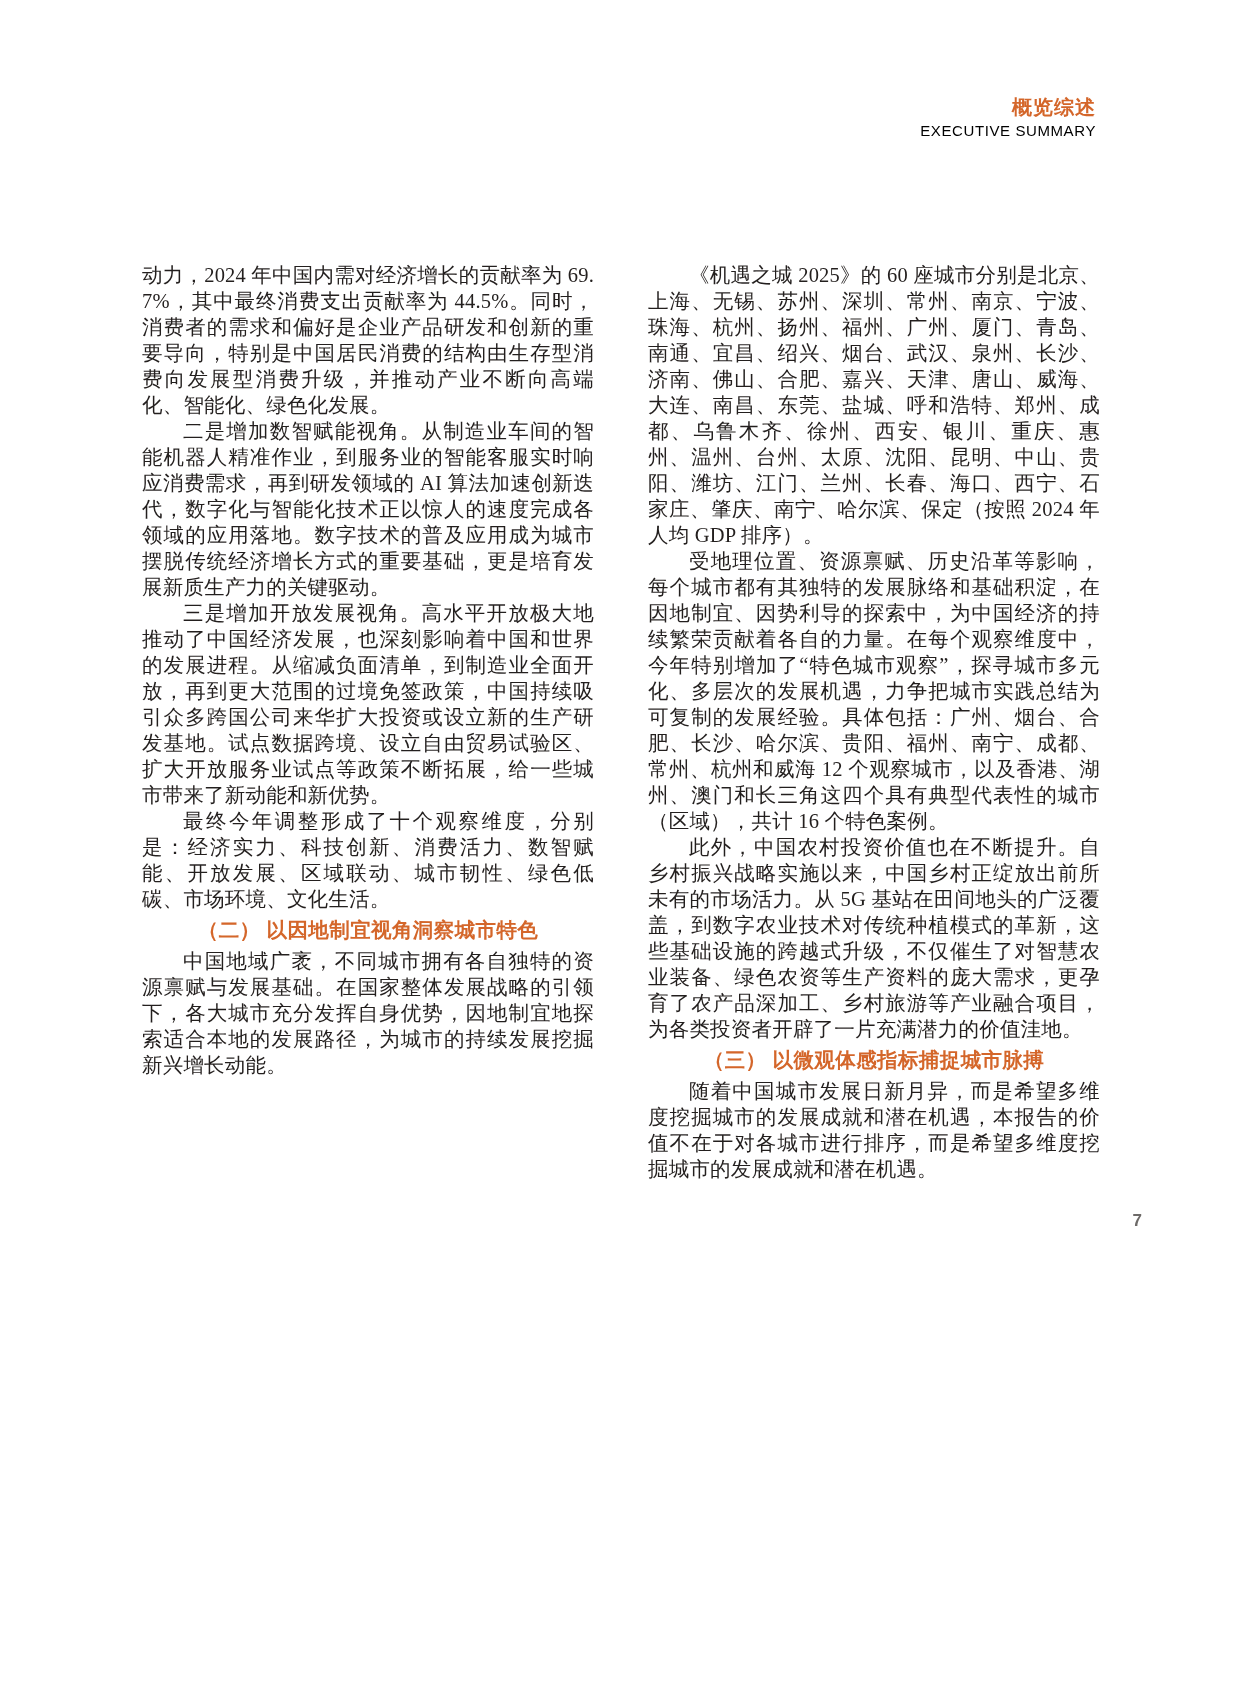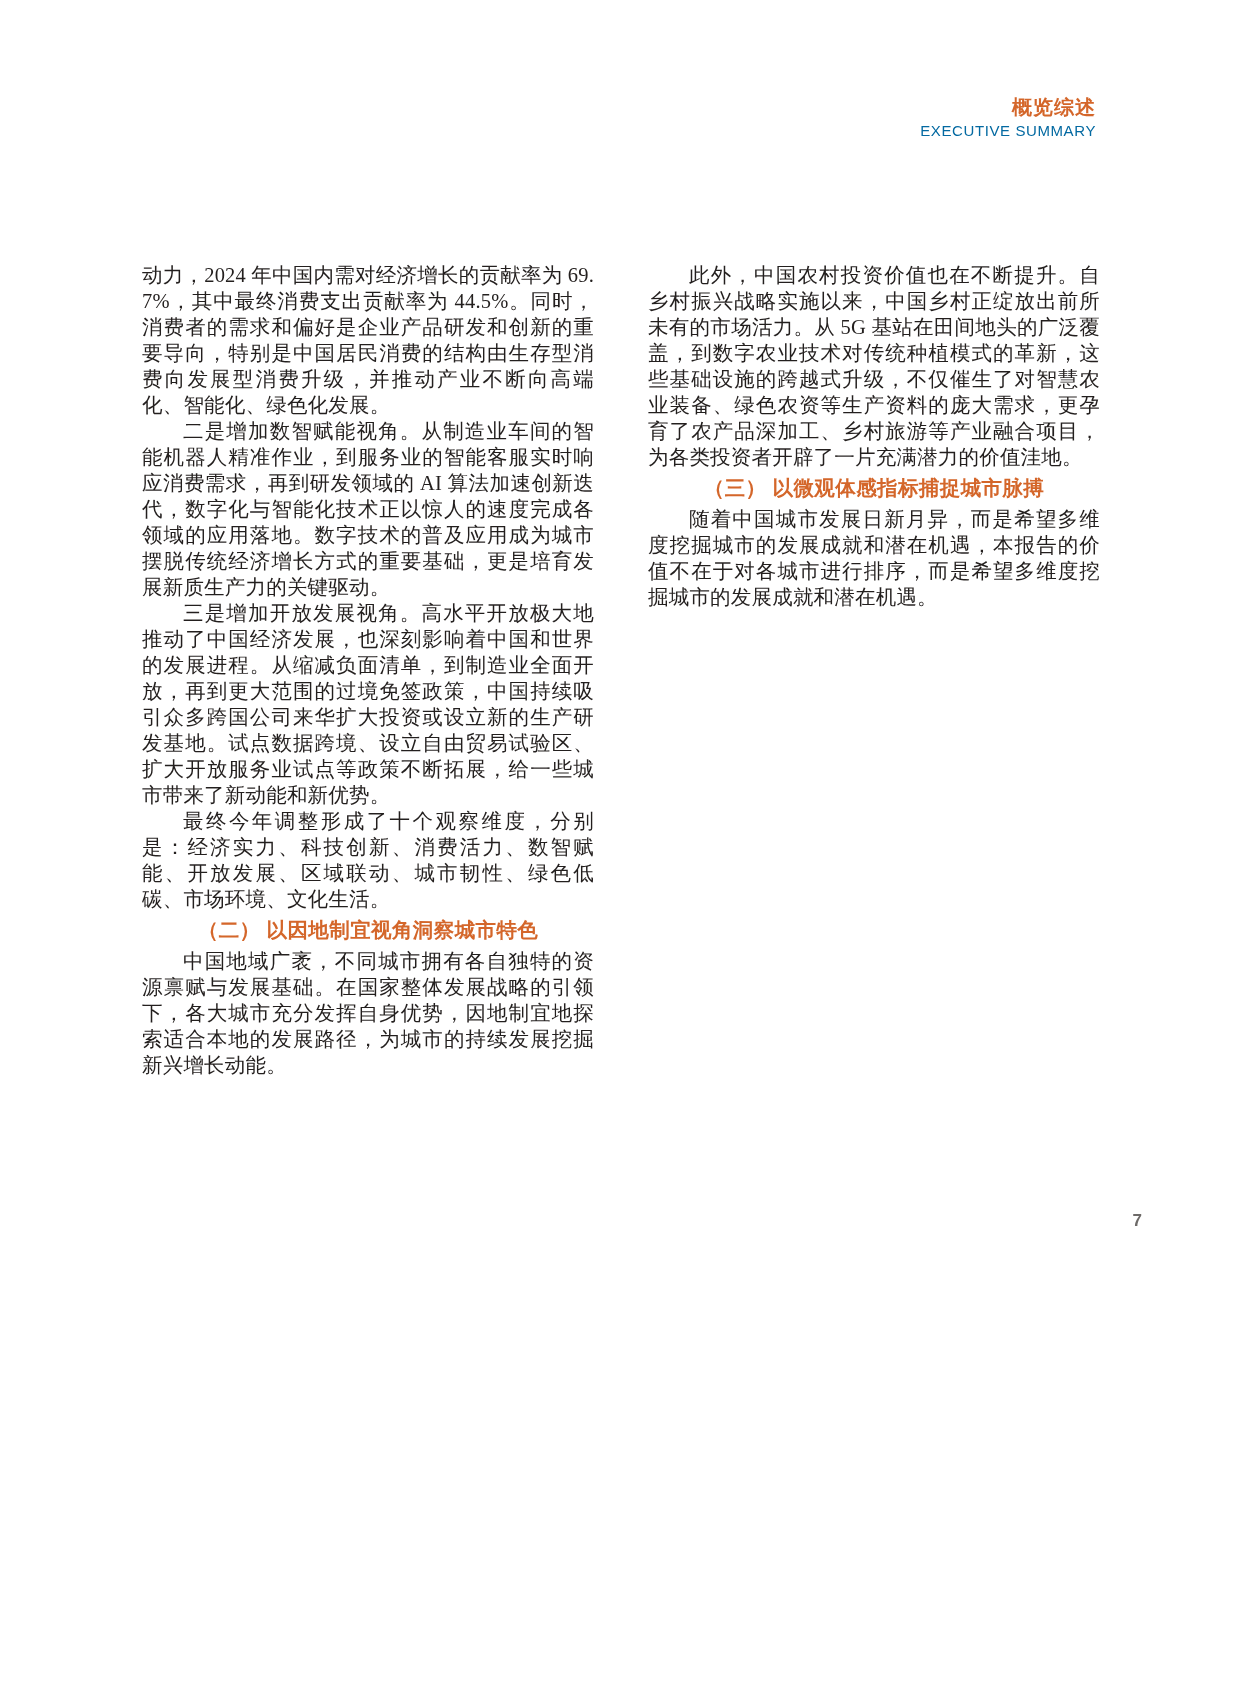--- a/index.html
+++ b/index.html
@@ -28,21 +28,21 @@
     font-family: "Liberation Sans", "DejaVu Sans", sans-serif;
     font-weight: bold;
     font-size: 20px;
     color: #D4662A;
     letter-spacing: 1px;
     display: block;
   }
   .header-en {
     font-family: "Liberation Sans", "DejaVu Sans", sans-serif;
     font-size: 15px;
-    color: #0369a1;
+    color: #000000;
     letter-spacing: 0.6px;
     display: block;
     margin-top: 3px;
     text-align: right;
   }
 
   
   .columns {
     position: absolute;
     top: 262px;
@@ -116,22 +116,24 @@
       <p class="body">三是增加开放发展视角。高水平开放极大地推动了中国经济发展，也深刻影响着中国和世界的发展进程。从缩减负面清单，到制造业全面开放，再到更大范围的过境免签政策，中国持续吸引众多跨国公司来华扩大投资或设立新的生产研发基地。试点数据跨境、设立自由贸易试验区、扩大开放服务业试点等政策不断拓展，给一些城市带来了新动能和新优势。</p>
       <p class="body">最终今年调整形成了十个观察维度，分别是：经济实力、科技创新、消费活力、数智赋能、开放发展、区域联动、城市韧性、绿色低碳、市场环境、文化生活。</p>
 
       <h2 class="section sec-gap-top sec-gap-bot">（二） 以因地制宜视角洞察城市特色</h2>
 
       <p class="body">中国地域广袤，不同城市拥有各自独特的资源禀赋与发展基础。在国家整体发展战略的引领下，各大城市充分发挥自身优势，因地制宜地探索适合本地的发展路径，为城市的持续发展挖掘新兴增长动能。</p>
     </div>
 
     <div class="col">
 
+      <p class="body">《机遇之城 2025》的 60 座城市分别是北京、上海、无锡、苏州、深圳、常州、南京、宁波、珠海、杭州、扬州、福州、广州、厦门、青岛、南通、宜昌、绍兴、烟台、武汉、泉州、长沙、济南、佛山、合肥、嘉兴、天津、唐山、威海、大连、南昌、东莞、盐城、呼和浩特、郑州、成都、乌鲁木齐、徐州、西安、银川、重庆、惠州、温州、台州、太原、沈阳、昆明、中山、贵阳、潍坊、江门、兰州、长春、海口、西宁、石家庄、肇庆、南宁、哈尔滨、保定（按照 2024 年人均 GDP 排序）。</p>
 
 
+      <p class="body">受地理位置、资源禀赋、历史沿革等影响，每个城市都有其独特的发展脉络和基础积淀，在因地制宜、因势利导的探索中，为中国经济的持续繁荣贡献着各自的力量。在每个观察维度中，今年特别增加了“特色城市观察”，探寻城市多元化、多层次的发展机遇，力争把城市实践总结为可复制的发展经验。具体包括：广州、烟台、合肥、长沙、哈尔滨、贵阳、福州、南宁、成都、常州、杭州和威海 12 个观察城市，以及香港、湖州、澳门和长三角这四个具有典型代表性的城市（区域），共计 16 个特色案例。</p>
       <p class="body">此外，中国农村投资价值也在不断提升。自乡村振兴战略实施以来，中国乡村正绽放出前所未有的市场活力。从 5G 基站在田间地头的广泛覆盖，到数字农业技术对传统种植模式的革新，这些基础设施的跨越式升级，不仅催生了对智慧农业装备、绿色农资等生产资料的庞大需求，更孕育了农产品深加工、乡村旅游等产业融合项目，为各类投资者开辟了一片充满潜力的价值洼地。</p>
 
       <h2 class="section sec-gap-top sec-gap-bot">（三） 以微观体感指标捕捉城市脉搏</h2>
 
       <p class="body">随着中国城市发展日新月异，而是希望多维度挖掘城市的发展成就和潜在机遇，本报告的价值不在于对各城市进行排序，而是希望多维度挖掘城市的发展成就和潜在机遇。</p>
     </div>
 
   </div>
 
   <div class="folio">7</div>

